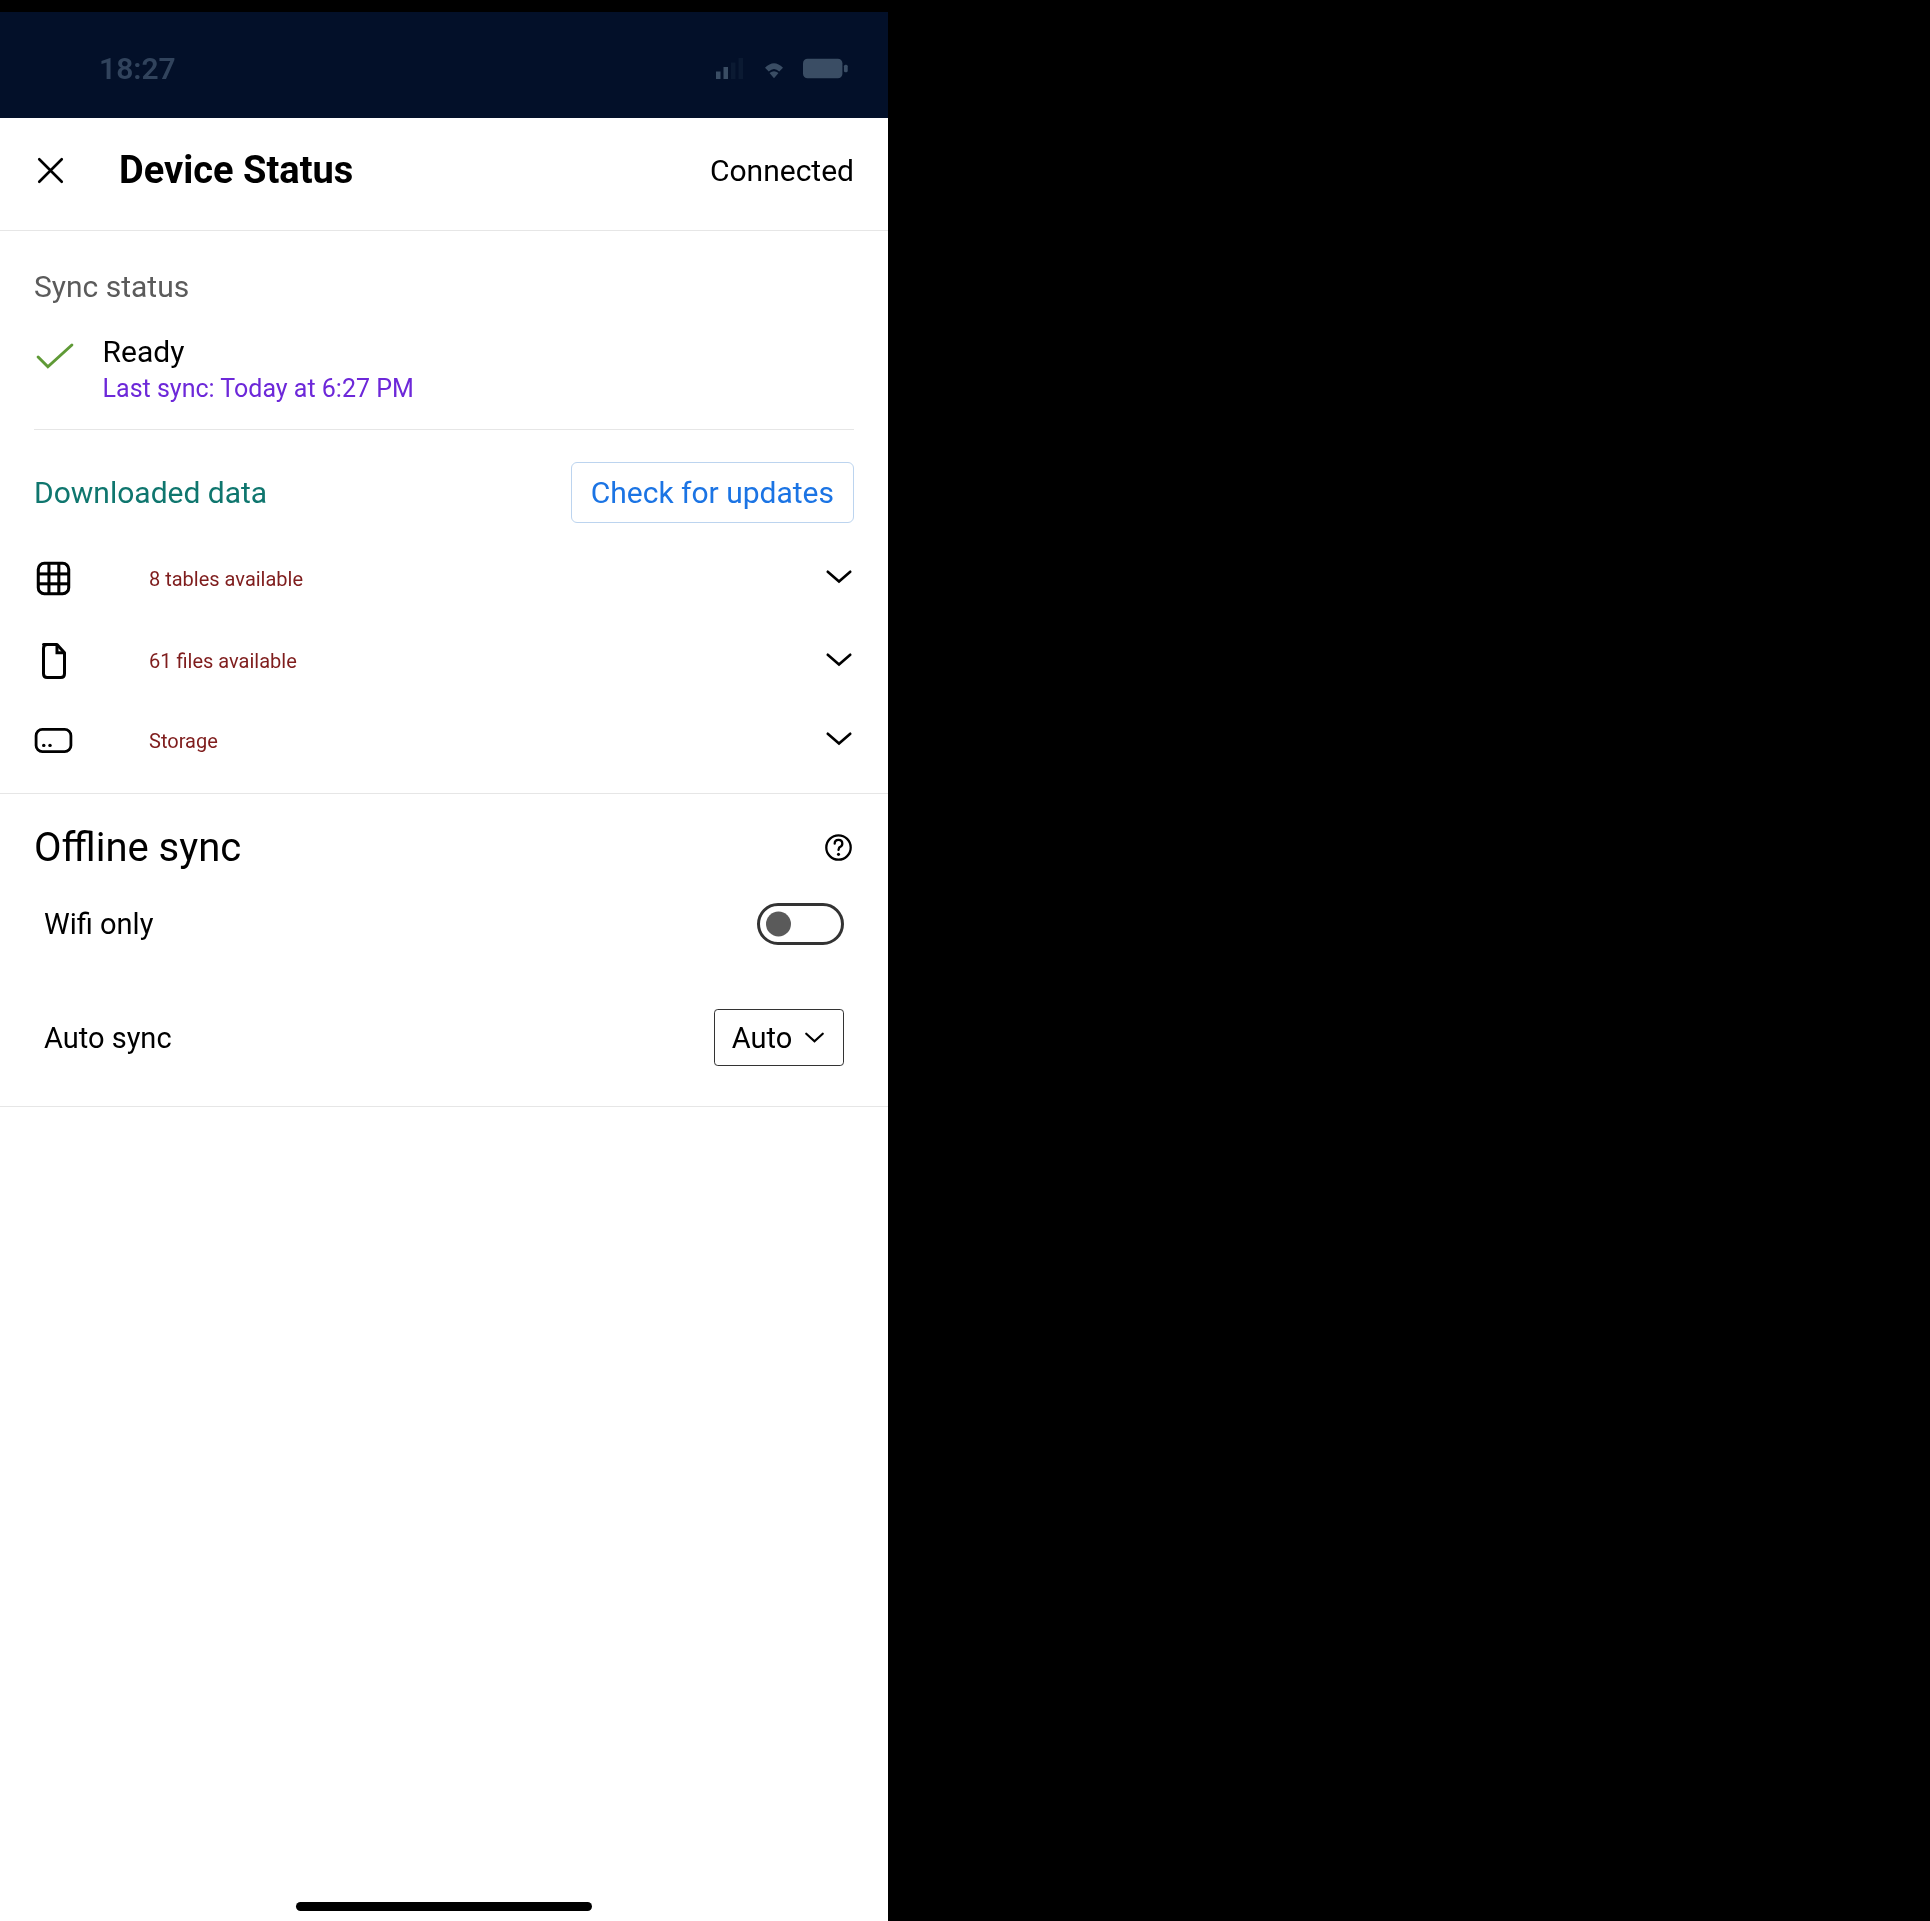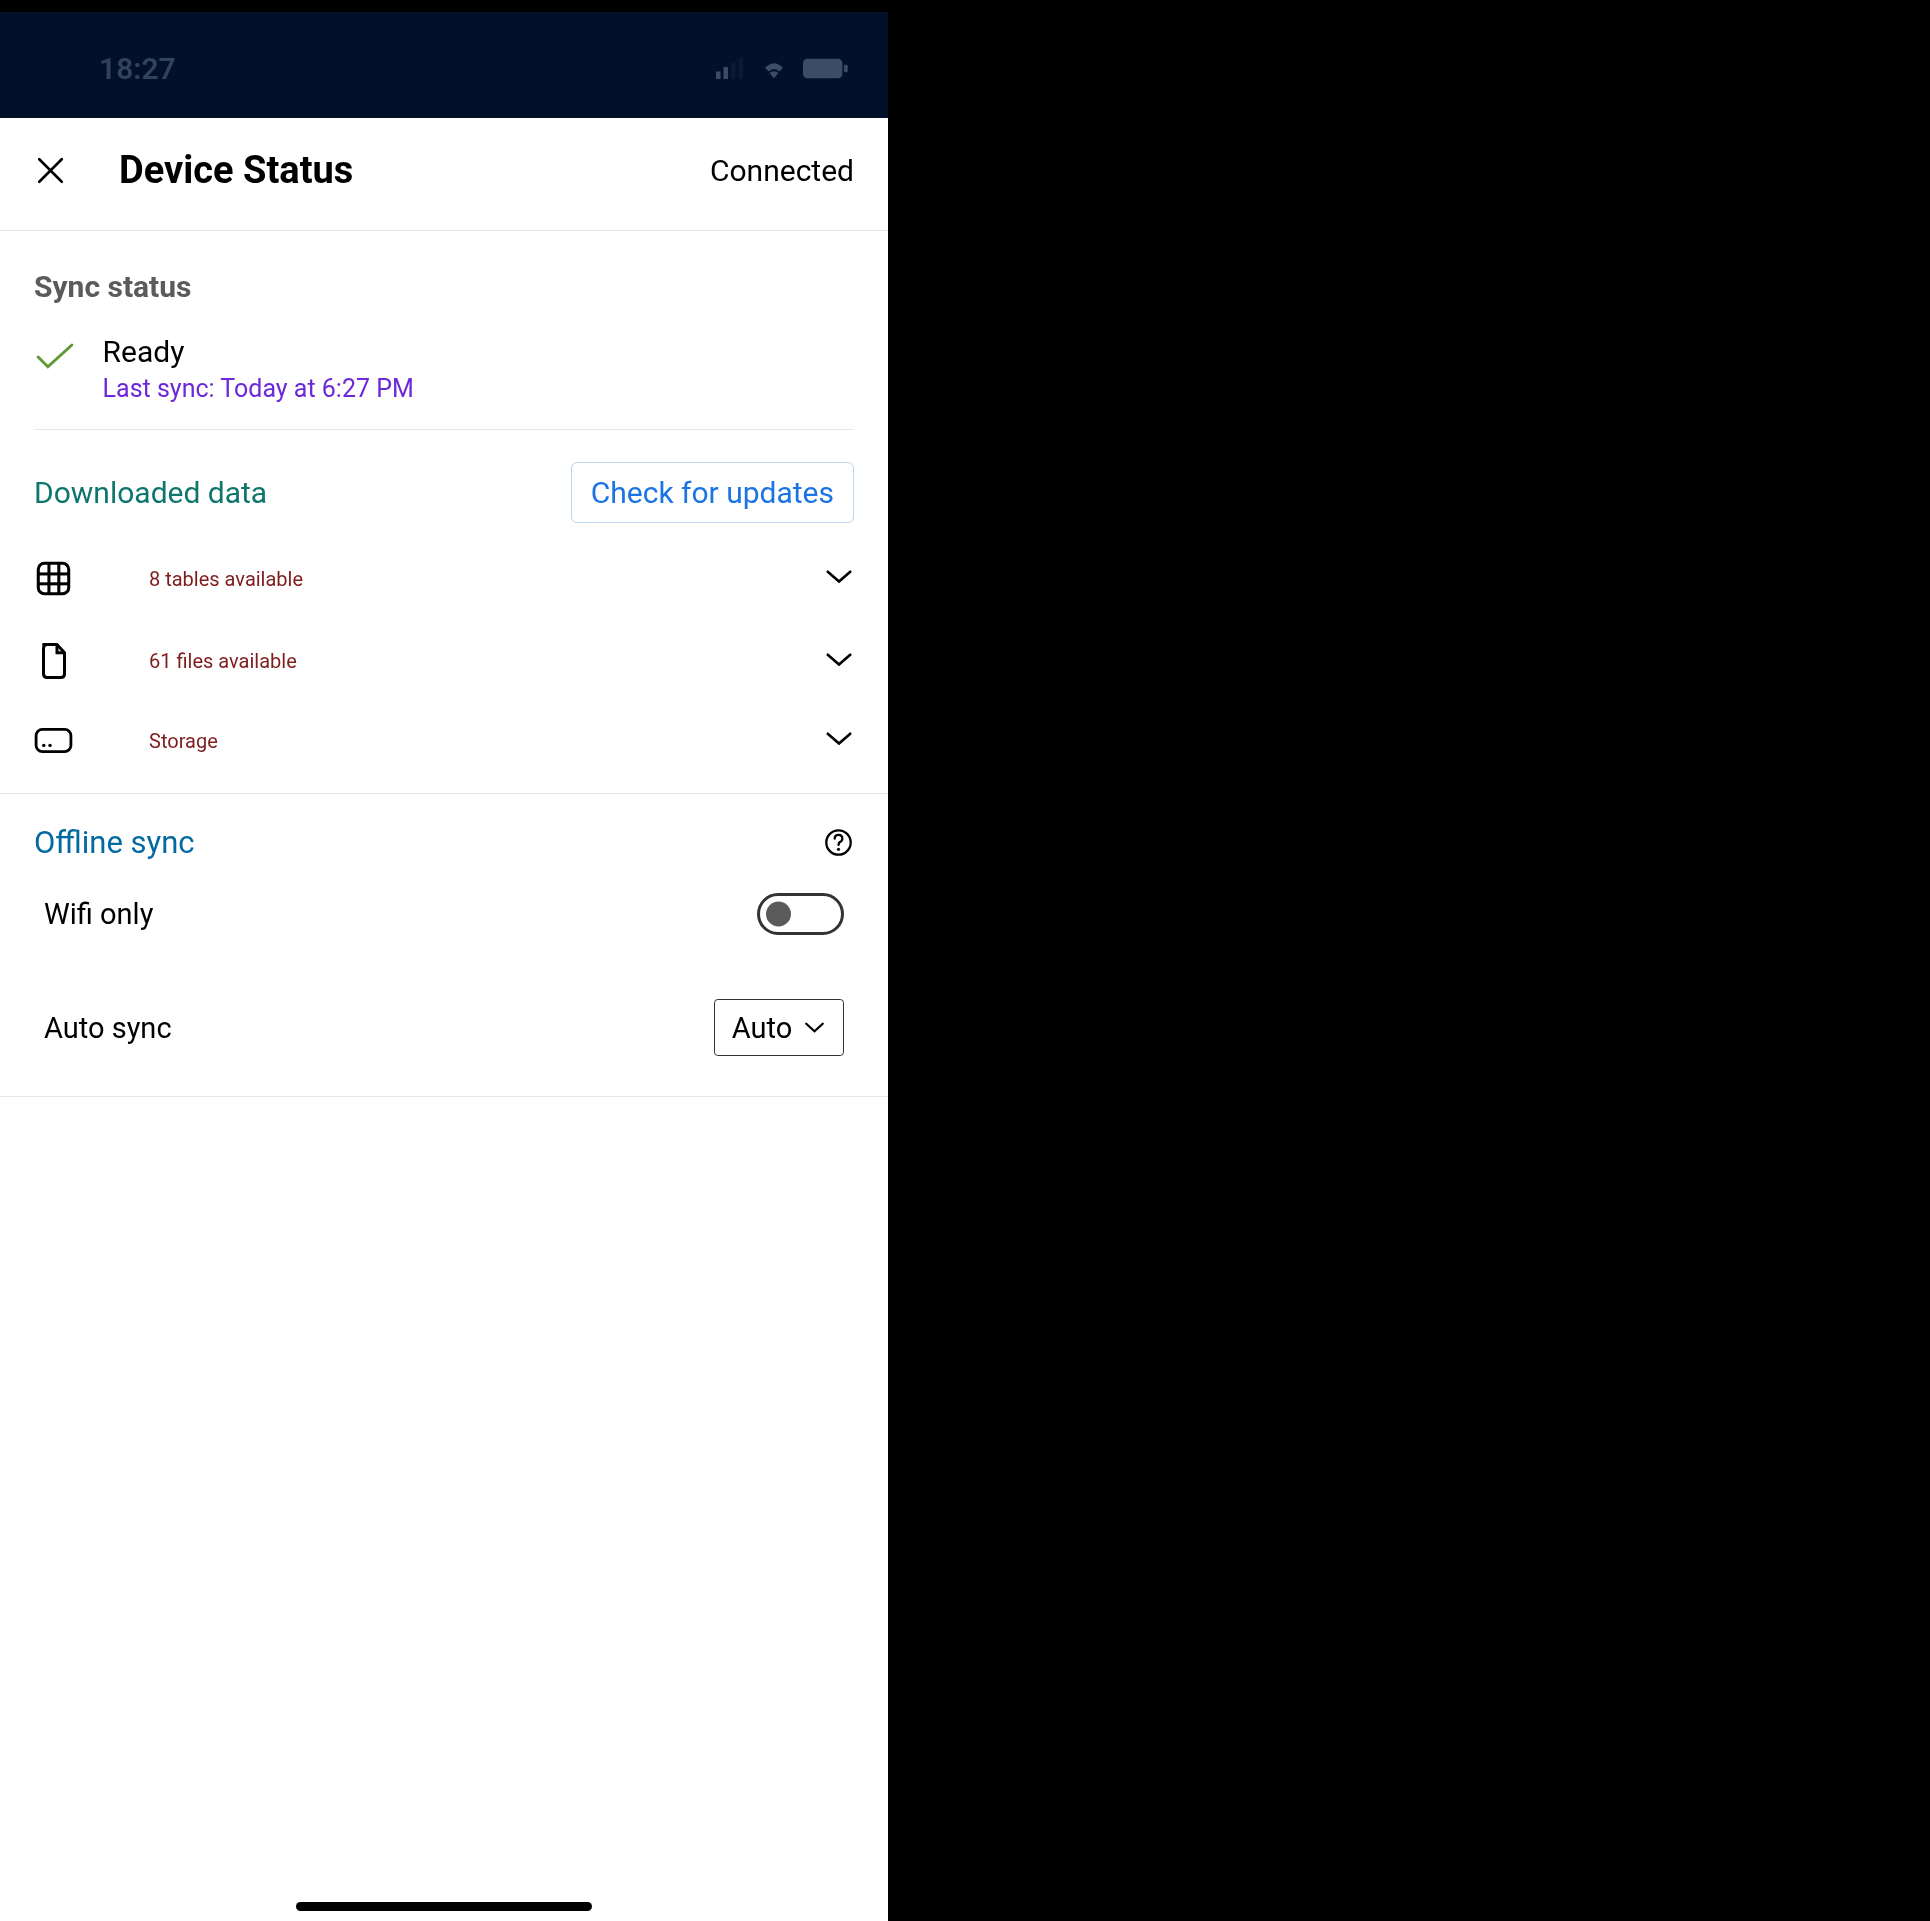--- a/index.html
+++ b/index.html
@@ -69,21 +69,21 @@
       font-size: 30px;
       color: #000;
       font-weight: 400;
     }
     .section {
       padding: 0 34px;
     }
     .section-header {
       font-size: 30px;
       color: #5b5b5b;
-      font-weight: 700;
+      font-weight: 400;
       padding-top: 38px;
       padding-bottom: 15px;
     }
     .sync-row {
       display: flex;
       align-items: flex-start;
       gap: 26.6px;
       padding: 15px 0 26.6px 0;
       border-bottom: 0.8px solid #e6e6e6;
     }
@@ -145,22 +145,22 @@
       border-bottom: 0.8px solid #e6e6e6;
       padding-bottom: 15px;
     }
     .offline-header {
       display: flex;
       align-items: center;
       justify-content: space-between;
       padding-top: 30px;
     }
     .offline-title {
-      font-size: 31px;
-      color: #0369a1;
+      font-size: 40px;
+      color: #000000;
     }
     .help-icon {
       width: 30px;
       height: 30px;
     }
     .setting-row {
       display: flex;
       align-items: center;
       justify-content: space-between;
       padding: 32px 10px 32px 10px;

